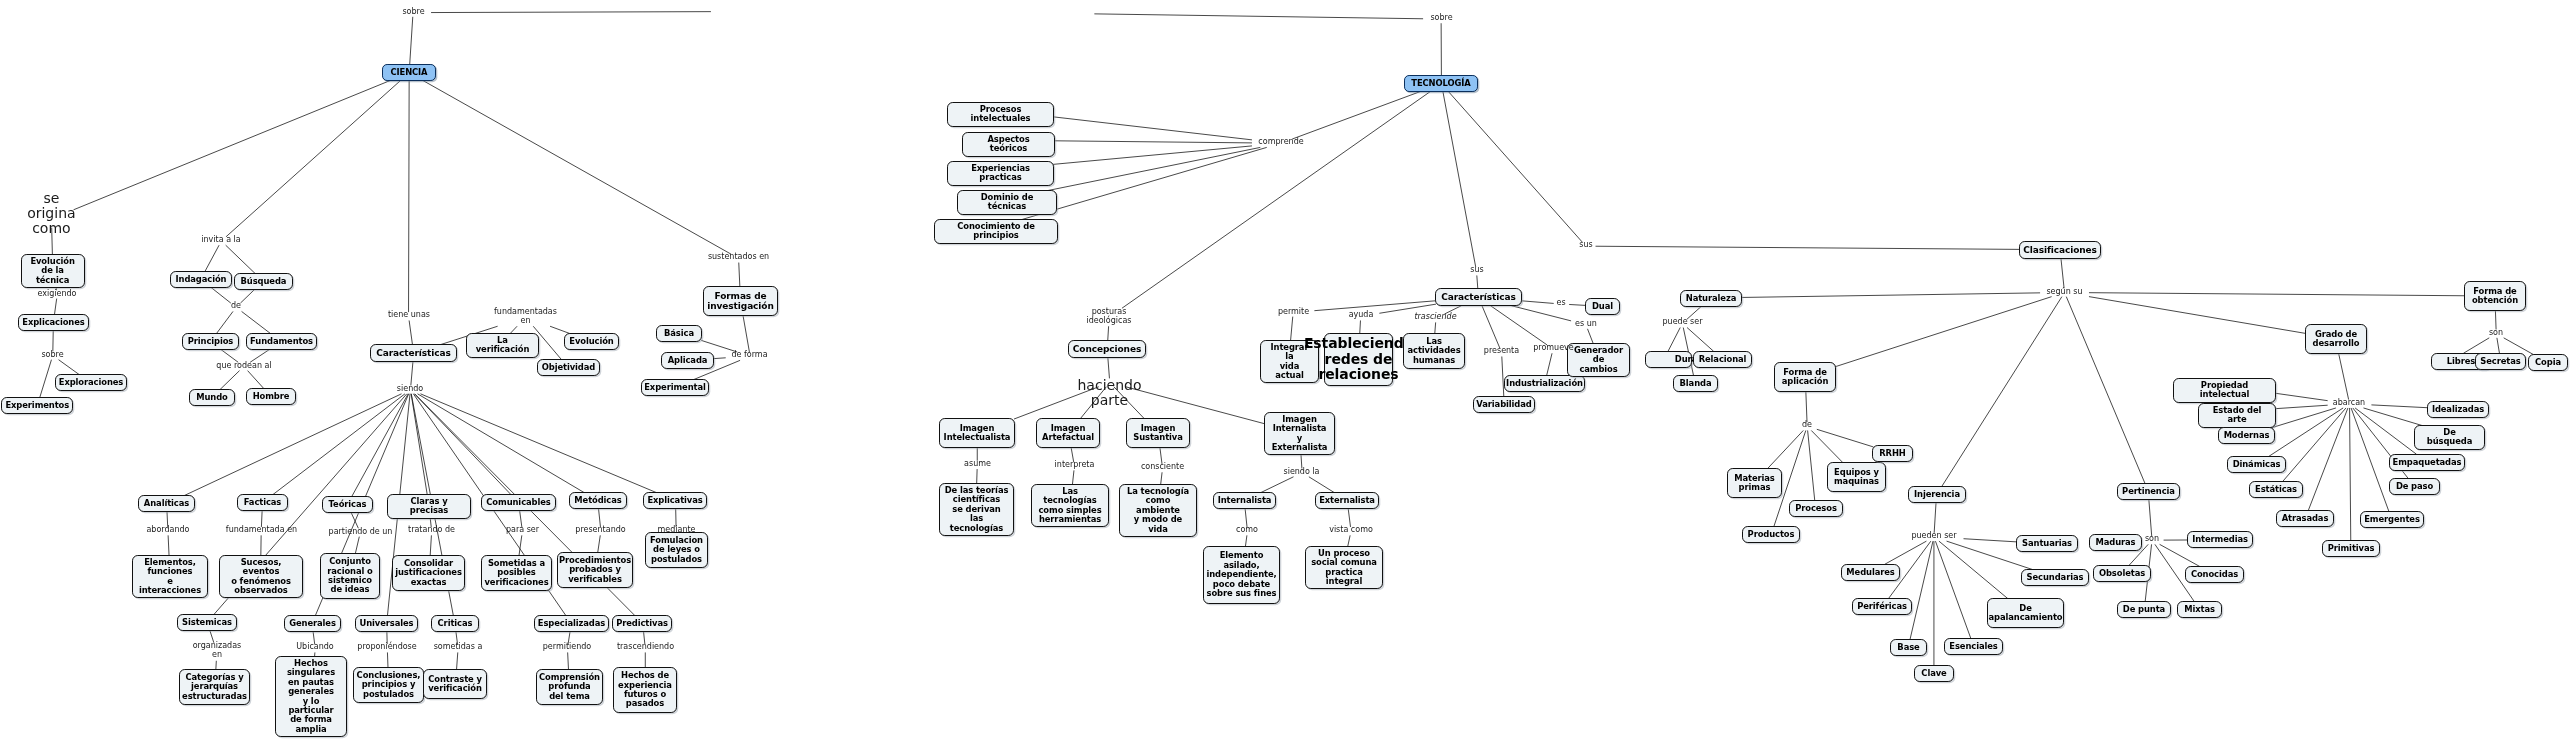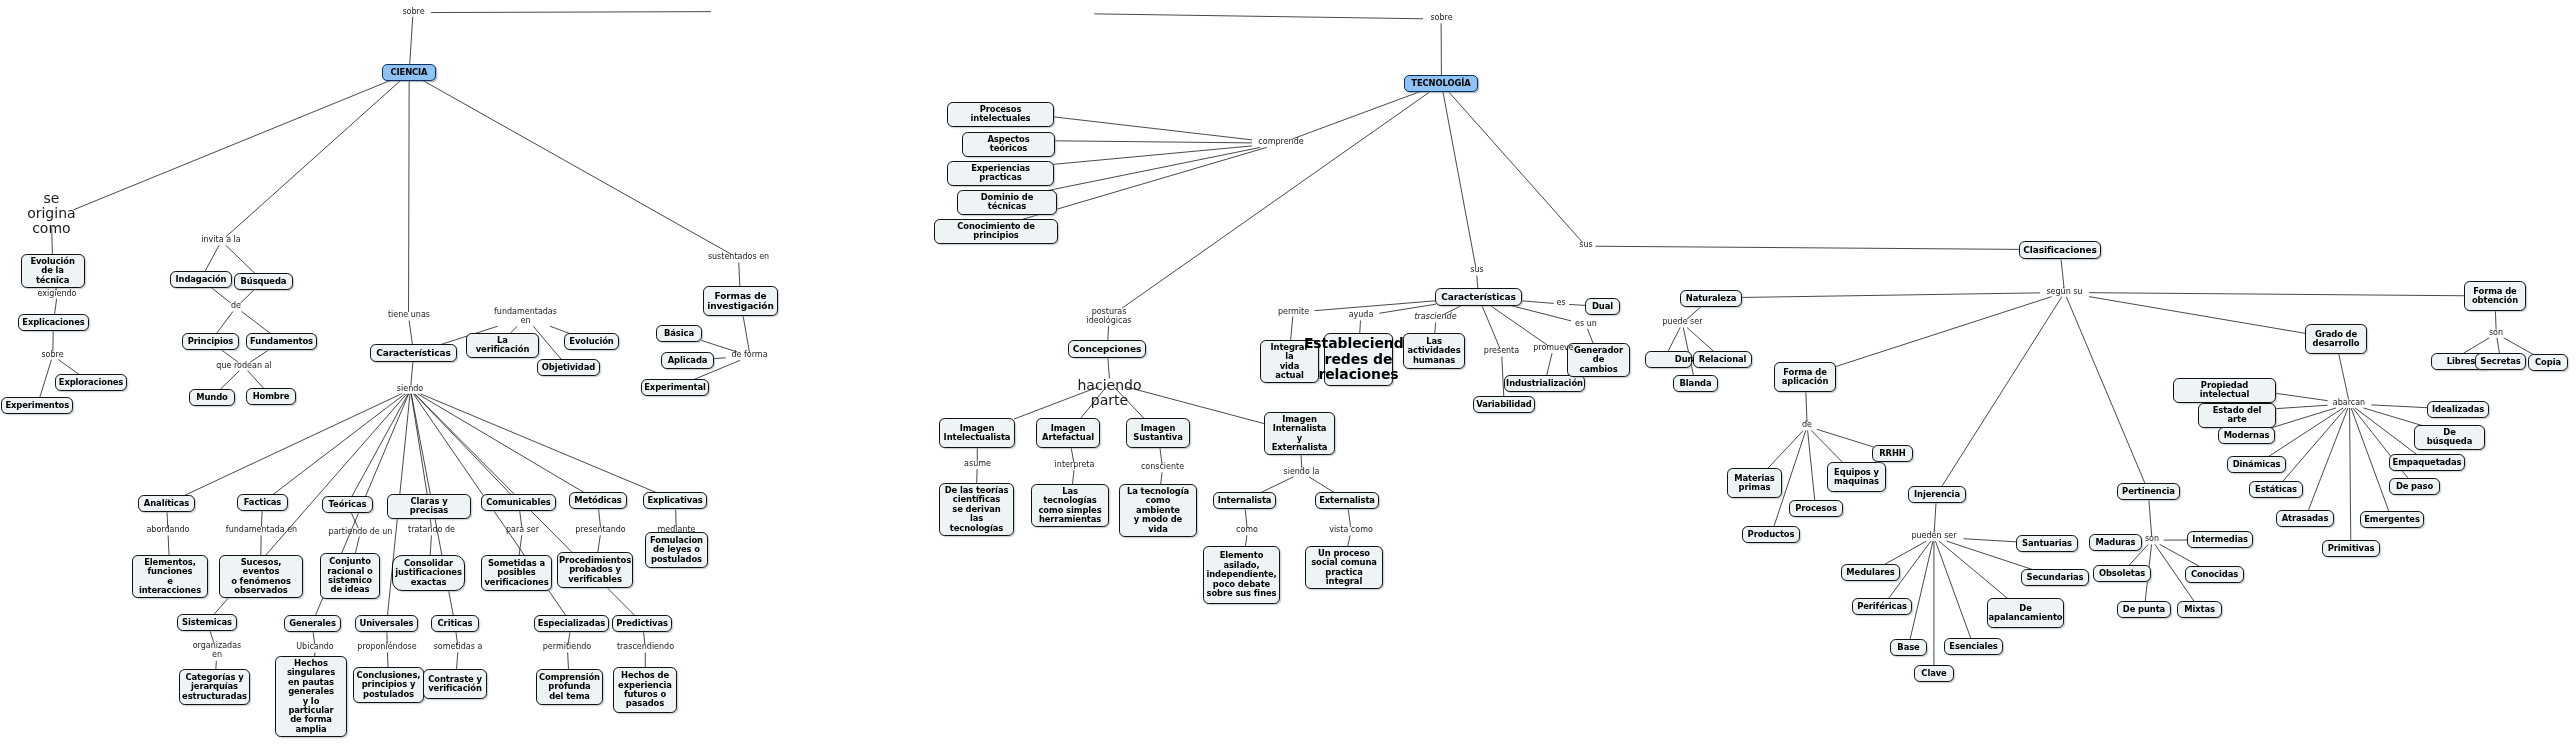--- a/index.html
+++ b/index.html
@@ -259,21 +259,21 @@
     <div class="node" style="left: 322px; top: 496px; width: 51px; min-height: 16.7px; font-size: 8.4px;">Teóricas</div>
     <div class="node" style="left: 320px; top: 553px; width: 60px; min-height: 46px; font-size: 8.4px;">Conjunto
 racional o
 sistemico
 de ideas</div>
     <div class="node" style="left: 355px; top: 615px; width: 63px; min-height: 16.7px; font-size: 8.4px;">Universales</div>
     <div class="node" style="left: 353px; top: 667px; width: 71px; min-height: 36px; font-size: 8.4px;">Conclusiones,
 principios y
 postulados</div>
     <div class="node" style="left: 387px; top: 494px; width: 84px; min-height: 16.7px; font-size: 8.4px;">Claras y precisas</div>
-    <div class="node" style="left: 392px; top: 555px; width: 73px; min-height: 36px; font-size: 8.4px; border-radius: 10px;">Consolidar
+    <div class="node" style="left: 392px; top: 555px; width: 73px; min-height: 36px; font-size: 8.4px;">Consolidar
 justificaciones
 exactas</div>
     <div class="node" style="left: 431px; top: 615px; width: 48px; min-height: 16.7px; font-size: 8.4px;">Criticas</div>
     <div class="node" style="left: 423px; top: 669px; width: 64px; min-height: 30px; font-size: 8.4px;">Contraste y
 verificación</div>
     <div class="node" style="left: 481px; top: 494px; width: 75px; min-height: 16.7px; font-size: 8.4px;">Comunicables</div>
     <div class="node" style="left: 481px; top: 555px; width: 71px; min-height: 36px; font-size: 8.4px;">Sometidas a
 posibles
 verificaciones</div>
     <div class="node" style="left: 534px; top: 615px; width: 75px; min-height: 16.7px; font-size: 8.4px;">Especializadas</div>

